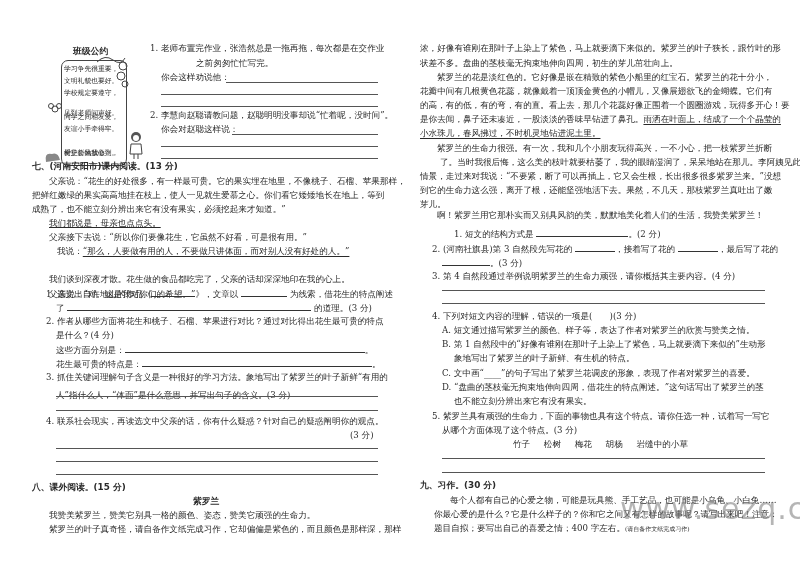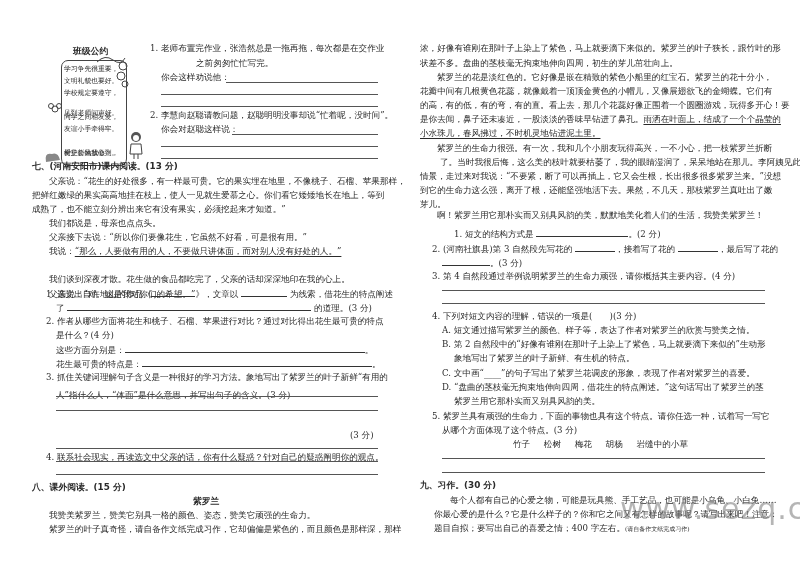--- a/index.html
+++ b/index.html
@@ -92,23 +92,23 @@
   </div>
   <div class="abs q" style="left:161px;top:122px;">你会对赵聪这样说：</div>
   <div class="rule" style="left:232px;top:134px;width:146px;"></div>
   <div class="rule" style="left:161px;top:146px;width:217px;"></div>
   <div class="rule" style="left:161px;top:158px;width:217px;"></div>
 
   <div class="abs section-title" style="left:32px;top:159px;">七、(河南安阳市)课内阅读。(13 分)</div>
   <div class="abs p" style="left:49px;top:174px;">父亲说：“花生的好处很多，有一样最可贵。它的果实埋在地里，不像桃子、石榴、苹果那样，</div>
   <div class="abs p" style="left:32px;top:188px;">把鲜红嫩绿的果实高高地挂在枝上，使人一见就生爱慕之心。你们看它矮矮地长在地上，等到</div>
   <div class="abs p" style="left:32px;top:202px;">成熟了，也不能立刻分辨出来它有没有果实，必须挖起来才知道。”</div>
-  <div class="abs p" style="left:49px;top:216px;">我们都说是，母亲也点点头。</div>
+  <div class="abs p" style="left:49px;top:216px;text-decoration:underline;">我们都说是，母亲也点点头。</div>
   <div class="abs p" style="left:49px;top:230px;">父亲接下去说：“所以你们要像花生，它虽然不好看，可是很有用。”</div>
-  <div class="abs p" style="left:49px;top:244px;">
+  <div class="abs p" style="left:57px;top:244px;">
     <span>我说：</span><span class="ul">“那么，人要做有用的人，不要做只讲体面，而对别人没有好处的人。”</span>
   </div>
   <div class="abs p" style="left:49px;top:258px;margin-top:29px;">父亲说：“对。这是我对你们的希望。”</div>
   <div class="abs p" style="left:49px;top:272px;">我们谈到深夜才散。花生做的食品都吃完了，父亲的话却深深地印在我的心上。</div>
 
   <div class="abs q" style="left:46px;top:286px;">
     <span>1.</span>
     <span>选文出自许地山的作品《</span><span class="blank" style="width:44px;"></span><span>》，文章以</span>
     <span class="blank" style="width:46px;"></span>
     <span>为线索，借花生的特点阐述</span>
@@ -132,21 +132,21 @@
   </div>
 
   <div class="abs q" style="left:46px;top:370px;">
     <span>3.</span>
     <span>抓住关键词理解句子含义是一种很好的学习方法。象地写出了紫罗兰的叶子新鲜“有用的</span>
   </div>
   <div class="abs q" style="left:56px;top:388px;">人”指什么人，“体面”是什么意思，并写出句子的含义。(3 分)</div>
   <div class="rule" style="left:56px;top:396px;width:322px;"></div>
   <div class="rule" style="left:56px;top:410px;width:322px;"></div>
 
-  <div class="abs q" style="left:46px;top:414px;margin-top:36px;">
+  <div class="abs q" style="left:46px;top:414px;">
     <span>4.</span>
     <span>联系社会现实，再读选文中父亲的话，你有什么疑惑？针对自己的疑惑阐明你的观点。</span>
   </div>
   <div class="abs q" style="left:350px;top:428px;">(3 分)</div>
   <div class="rule" style="left:56px;top:448px;width:322px;"></div>
   <div class="rule" style="left:56px;top:461px;width:322px;"></div>
   <div class="rule" style="left:56px;top:474px;width:322px;"></div>
 
   <div class="abs section-title" style="left:32px;top:480px;">八、课外阅读。(15 分)</div>
   <div class="abs section-title" style="left:193px;top:494px;">紫罗兰</div>
@@ -197,32 +197,32 @@
   <div class="abs q" style="left:432px;top:309px;">
     <span>4.</span>
     <span>下列对短文内容的理解，错误的一项是(　　)(3 分)</span>
   </div>
   <div class="abs q" style="left:442px;top:323px;">
     <span>A.</span>
     <span>短文通过描写紫罗兰的颜色、样子等，表达了作者对紫罗兰的欣赏与赞美之情。</span>
   </div>
   <div class="abs q" style="left:442px;top:337px;">
     <span>B.</span>
-    <span>第 2 自然段中的“好像有谁刚在那叶子上染上了紫色，马上就要滴下来似的”生动形</span>
+    <span>第 1 自然段中的“好像有谁刚在那叶子上染上了紫色，马上就要滴下来似的”生动形</span>
   </div>
   <div class="abs q" style="left:454px;top:351px;">象地写出了紫罗兰的叶子新鲜、有生机的特点。</div>
   <div class="abs q" style="left:442px;top:366px;">
     <span>C.</span>
     <span>文中画“____”的句子写出了紫罗兰花调皮的形象，表现了作者对紫罗兰的喜爱。</span>
   </div>
   <div class="abs q" style="left:442px;top:380px;">
     <span>D.</span>
     <span>“盘曲的茎枝毫无拘束地伸向四周，借花生的特点阐述。”这句话写出了紫罗兰的茎</span>
   </div>
-  <div class="abs q" style="left:454px;top:394px;">紫罗兰用它那朴实而又别具风韵的美。</div>
+  <div class="abs q" style="left:454px;top:394px;">也不能立刻分辨出来它有没有果实。</div>
 
   <div class="abs q" style="left:432px;top:409px;">
     <span>5.</span>
     <span>紫罗兰具有顽强的生命力，下面的事物也具有这个特点。请你任选一种，试着写一写它</span>
   </div>
   <div class="abs q" style="left:442px;top:423px;">从哪个方面体现了这个特点。(3 分)</div>
   <div class="abs q" style="left:513px;top:437px;word-spacing:0;">
     <span>竹子</span>&nbsp;&nbsp;&nbsp;&nbsp;
     <span>松树</span>&nbsp;&nbsp;&nbsp;&nbsp;
     <span>梅花</span>&nbsp;&nbsp;&nbsp;&nbsp;

